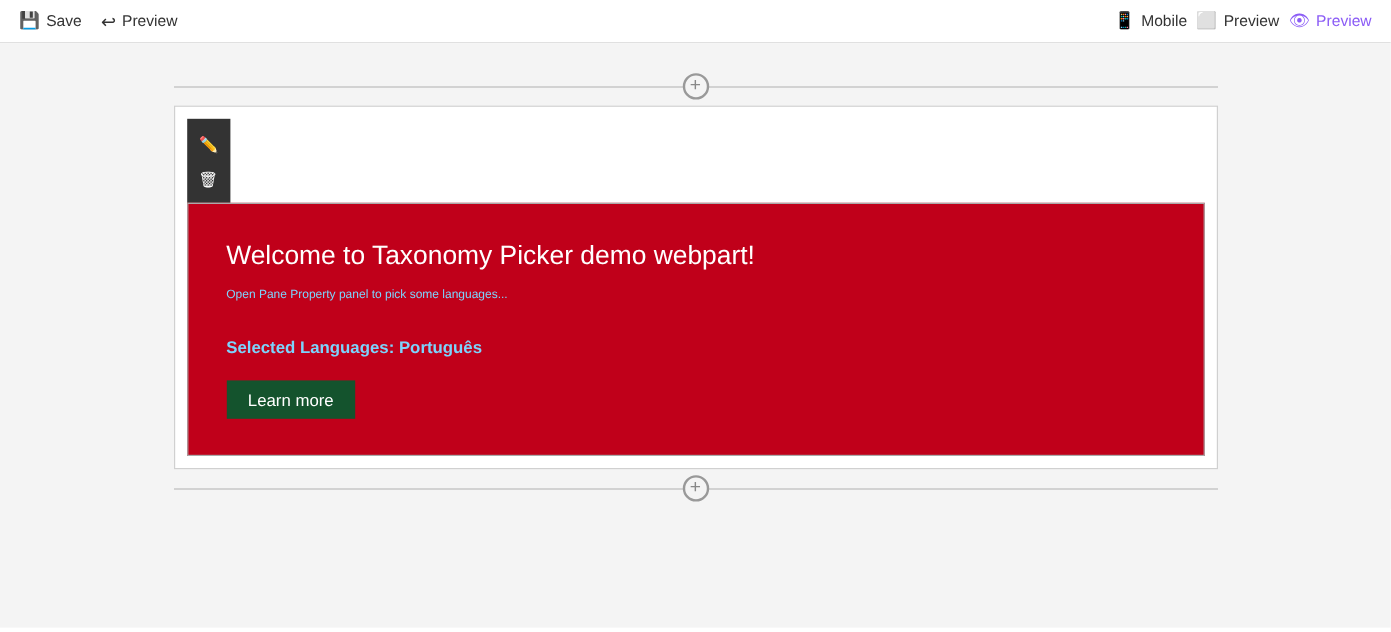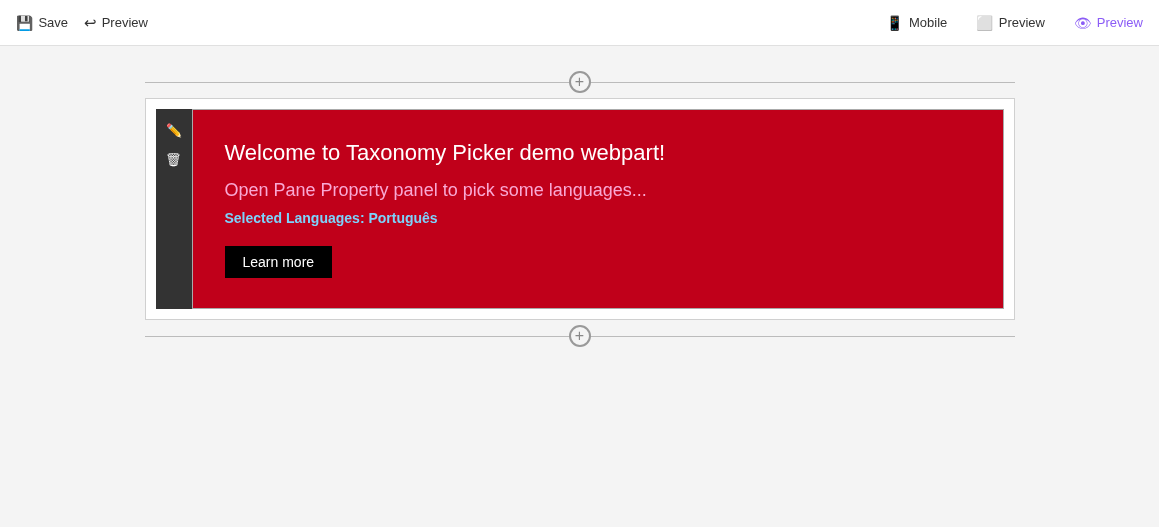--- a/index.html
+++ b/index.html
@@ -12,31 +12,31 @@
     }
 
     
     .toolbar {
       display: flex;
       align-items: center;
       justify-content: space-between;
       padding: 6px 16px;
       border-bottom: 1px solid #e0e0e0;
       background: #fff;
-      height: 46px;
+      height: 36px;
     }
     .toolbar-left {
       display: flex;
       align-items: center;
       gap: 16px;
     }
     .toolbar-right {
       display: flex;
       align-items: center;
-      gap: 29px;
+      gap: 8px;
     }
     .toolbar-btn {
       display: flex;
       align-items: center;
       gap: 5px;
       font-size: 13px;
       color: #333;
       cursor: pointer;
       background: none;
       border: none;
@@ -106,20 +106,21 @@
     .section-wrapper {
       background: #fff;
       border: 1px solid #d0d0d0;
       width: 100%;
       padding: 10px;
     }
 
     
     .webpart-outer {
       display: flex;
+      flex-direction: column;
       position: relative;
     }
 
     
     .side-actions {
       display: flex;
       flex-direction: column;
       background: #333;
       width: 36px;
       align-items: center;
@@ -146,32 +147,32 @@
       padding: 30px 32px;
       color: #fff;
       border: 1px solid #aaa;
     }
     .webpart-title {
       font-size: 22px;
       font-weight: 400;
       margin-bottom: 14px;
     }
     .webpart-subtitle {
-      font-size: 18px;
-      margin-bottom: 9px;
-      color: #f9a8d4;
+      font-size: 10px;
+      margin-bottom: 30px;
+      color: #7dd3fc;
     }
     .webpart-selected {
       font-size: 14px;
       font-weight: 700;
       margin-bottom: 20px;
       color: #7dd3fc;
     }
     .learn-more-btn {
-      background: #000000;
+      background: #14532d;
       color: #fff;
       border: none;
       padding: 8px 18px;
       font-size: 14px;
       cursor: pointer;
       font-weight: 400;
     }
 
     
     .icon-save::before { content: '💾'; font-size: 14px; }

